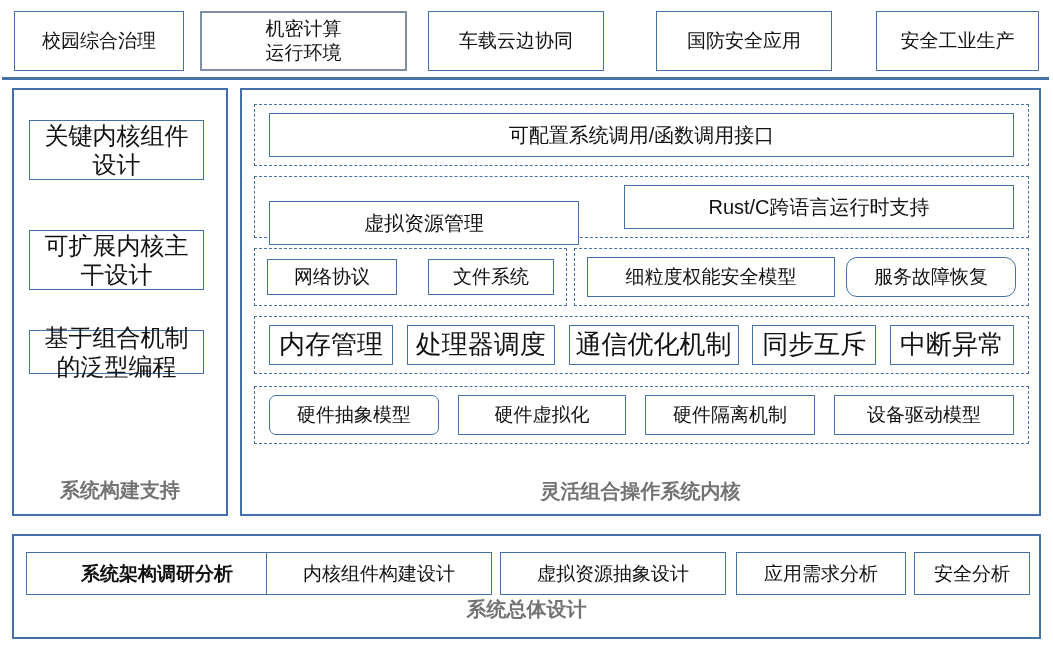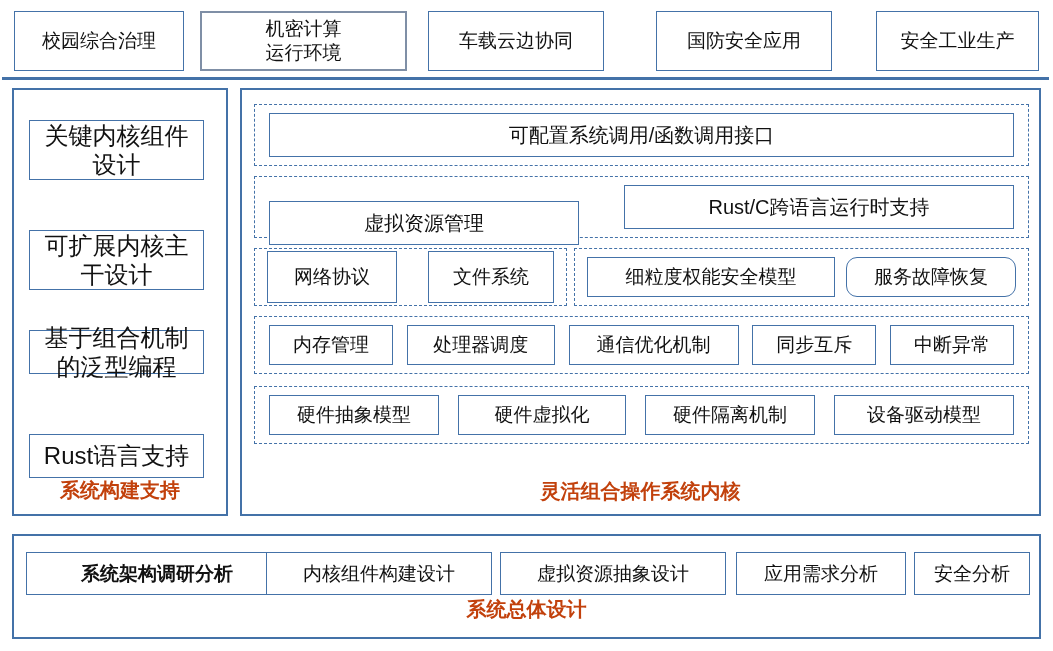--- a/index.html
+++ b/index.html
@@ -50,21 +50,21 @@
     border: 1.6px dashed #4472a8;
     box-sizing: border-box;
     display: flex;
     align-items: center;
     background: #ffffff;
   }
 
   .panel-title {
     font-weight: bold;
     font-size: 20px;
-    color: #c2410c;
+    color: #737373;
     text-align: center;
     width: 100%;
   }
 
   
   #top-row {
     position: absolute;
     left: 0; top: 0;
     width: 1053px;
     height: 78px;
@@ -135,45 +135,45 @@
   
   #krow2 { top: 86px; width: 775px; height: 62px; padding: 0 14px;
            justify-content: space-between; }
   #krow2 .box { height: 44px; font-size: 20px; }
   #krow2 .k2a { width: 310px; margin-top: 32px; }
   #krow2 .k2b { width: 390px; }
 
   
   #krow3a { top: 158px; left: 12px; width: 313px; height: 58px; padding: 0 12px;
             justify-content: space-between; }
-  #krow3a .box { height: 52px; font-size: 19px; }
+  #krow3a .box { height: 36px; font-size: 19px; }
   #krow3a .k3a1 { width: 130px; }
   #krow3a .k3a2 { width: 126px; }
 
   #krow3b { top: 158px; left: 332px; width: 455px; height: 58px; padding: 0 12px;
             justify-content: space-between; }
   #krow3b .box { height: 40px; font-size: 19px; }
   #krow3b .k3b1 { width: 248px; text-align: right; }
   #krow3b .k3b2 { width: 170px; border-radius: 11px; }
 
   
   #krow4 { top: 226px; width: 775px; height: 58px; padding: 0 14px;
            justify-content: space-between; }
-  #krow4 .box { height: 40px; font-size: 19px; }
+  #krow4 .box { height: 40px; font-size: 26px; }
   #krow4 .k4a { width: 124px; }
   #krow4 .k4b { width: 148px; }
   #krow4 .k4c { width: 170px; }
   #krow4 .k4d { width: 124px; }
   #krow4 .k4e { width: 124px; }
 
   
   #krow5 { top: 296px; width: 775px; height: 58px; padding: 0 14px;
            justify-content: space-between; }
   #krow5 .box { height: 40px; font-size: 19px; }
-  #krow5 .k5a { width: 170px; }
+  #krow5 .k5a { width: 170px; border-radius: 7px; }
   #krow5 .k5b { width: 168px; }
   #krow5 .k5c { width: 170px; }
   #krow5 .k5d { width: 180px; }
 
   
   #design-panel {
     position: absolute;
     left: 12px; top: 534px;
     width: 1029px;
     height: 105px;
@@ -210,21 +210,20 @@
   </div>
   <div id="top-divider"></div>
 
   <div id="build-panel" class="panel">
     <div class="box b0">关键内核组件
 设计</div>
     <div class="box b1">可扩展内核主
 干设计</div>
     <div class="box b2">基于组合机制
 的泛型编程</div>
-    <div class="box b3">Rust语言支持</div>
     <div id="build-title" class="panel-title">系统构建支持</div>
   </div>
 
   <div id="kernel-panel" class="panel">
 
     <div id="krow1" class="krow dashed-group">
       <div class="box">可配置系统调用/函数调用接口</div>
     </div>
 
     <div id="krow2" class="krow dashed-group">

